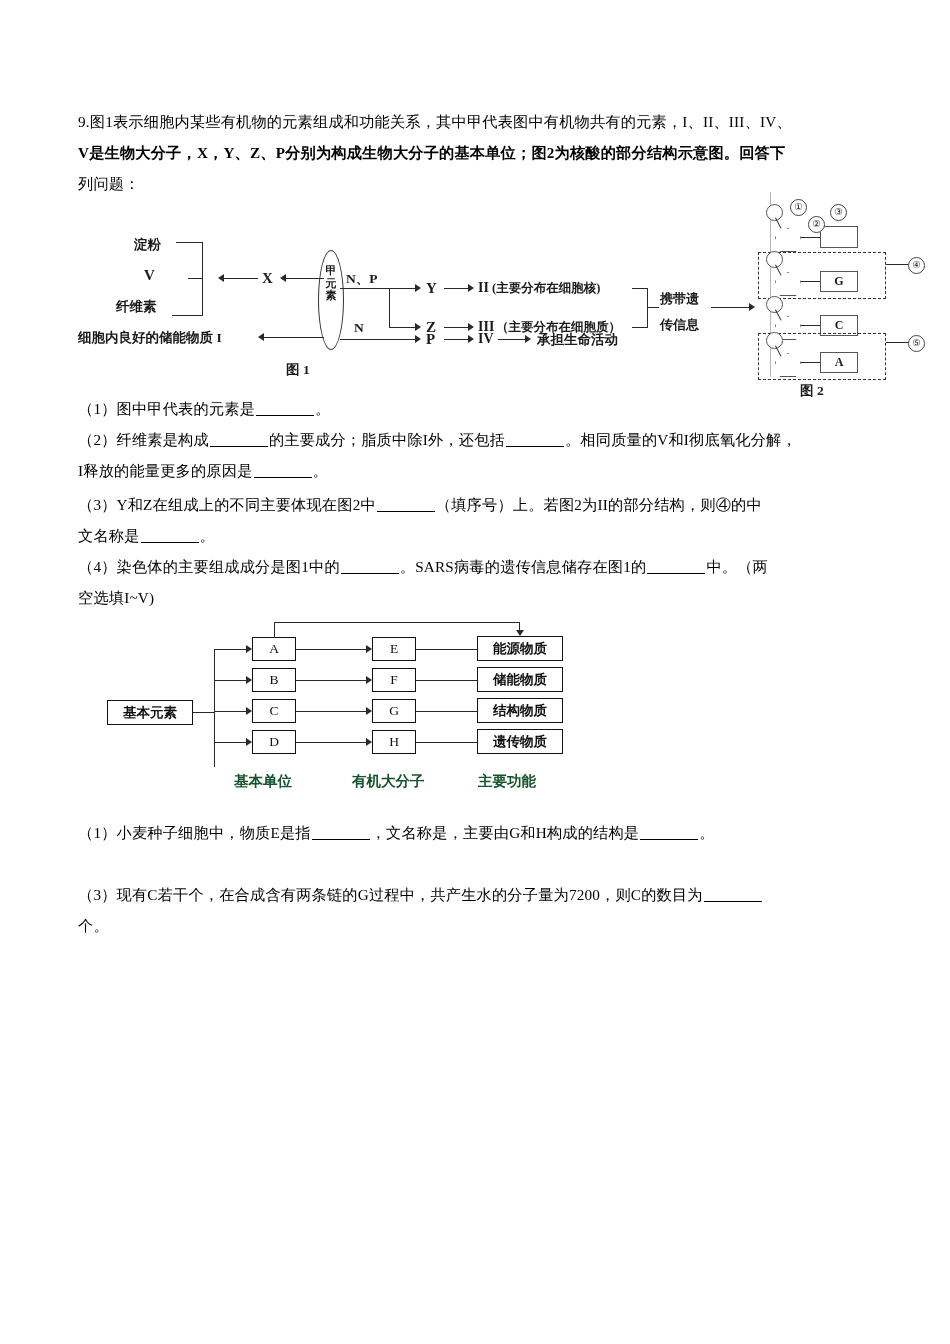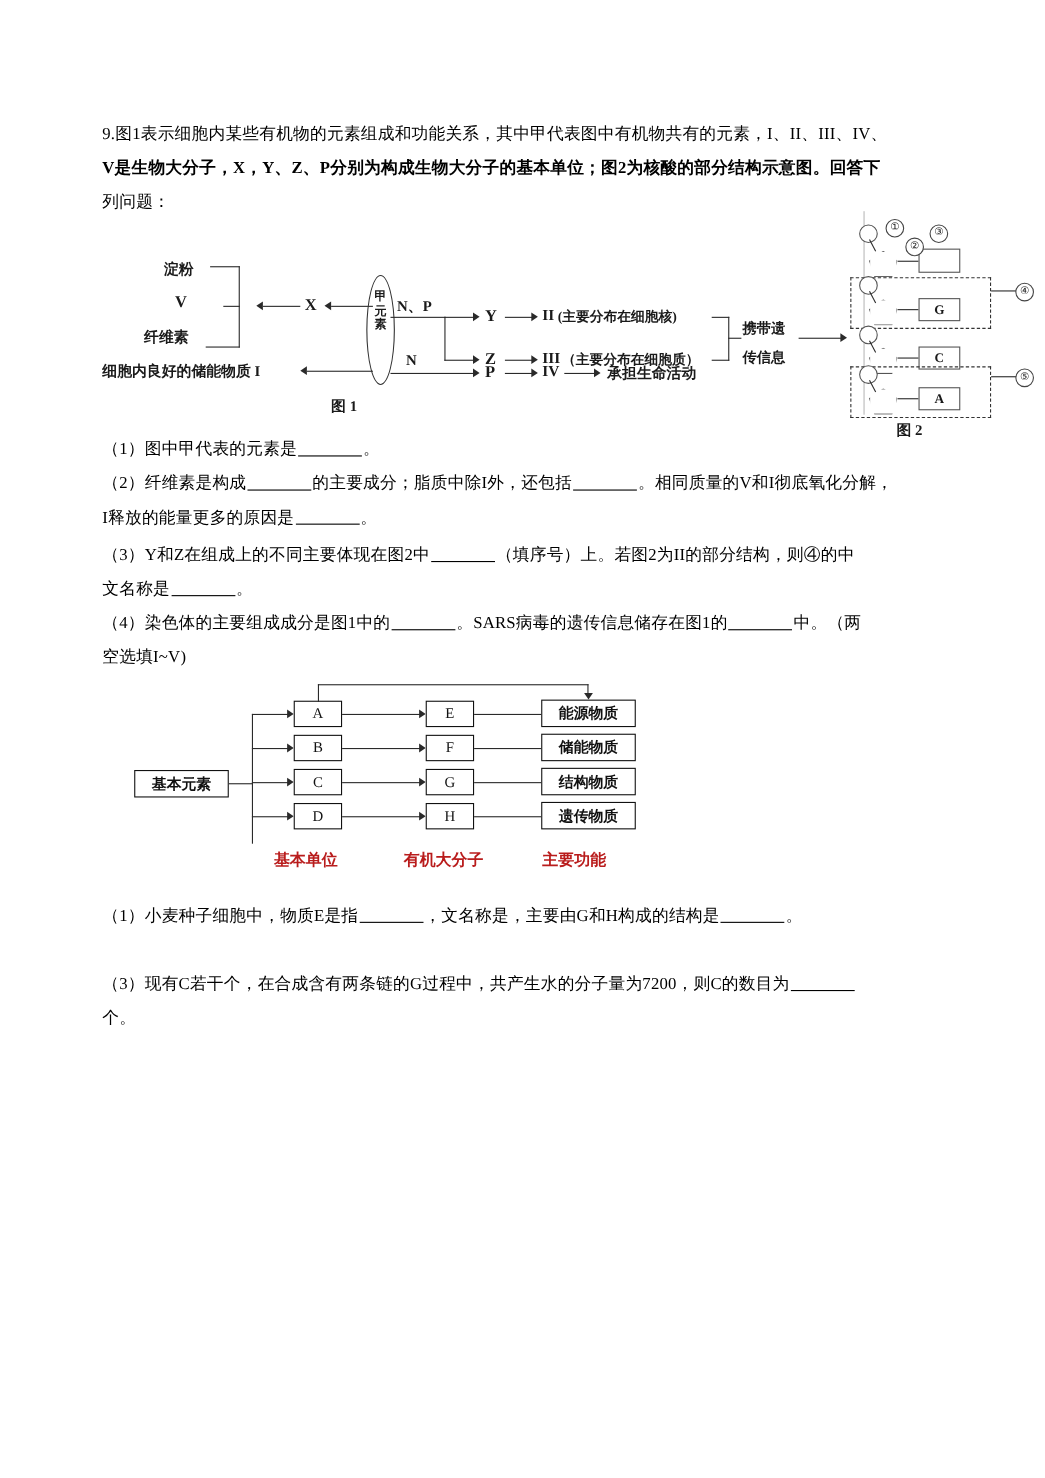--- a/index.html
+++ b/index.html
@@ -11,21 +11,21 @@
   body {
     width: 950px;
     height: 1344px;
     position: relative;
     font-family: "Liberation Serif", "DejaVu Serif", serif;
     color: #000000;
     overflow: hidden;
   }
   .page {
     position: absolute;
-    top: 0; left: 15px;
+    top: 0; left: 0;
     width: 763px;
     height: 1344px;
   }
 
   
   .qtext {
     position: absolute;
     left: 78px;
     width: 812px;
     font-size: 15.2px;
@@ -174,21 +174,21 @@
     text-align: center;
     font-size: 13.5px;
     color: #111;
     font-family: "Liberation Serif", serif;
   }
   .box3.cn { font-weight: bold; font-size: 13.5px; }
   .collabel {
     position: absolute;
     font-size: 14.5px;
     font-weight: bold;
-    color: #b91c1c;
+    color: #14532d;
     white-space: nowrap;
   }
 </style>
 </head>
 <body>
 
 <div class="page">
 
   <div class="qtext" style="top:106px;">9.图1表示细胞内某些有机物的元素组成和功能关系，其中甲代表图中有机物共有的元素，I、II、III、IV、</div>
   <div class="qtext" style="top:137px;font-weight:bold;">V是生物大分子，X，Y、Z、P分别为构成生物大分子的基本单位；图2为核酸的部分结构示意图。回答下</div>

